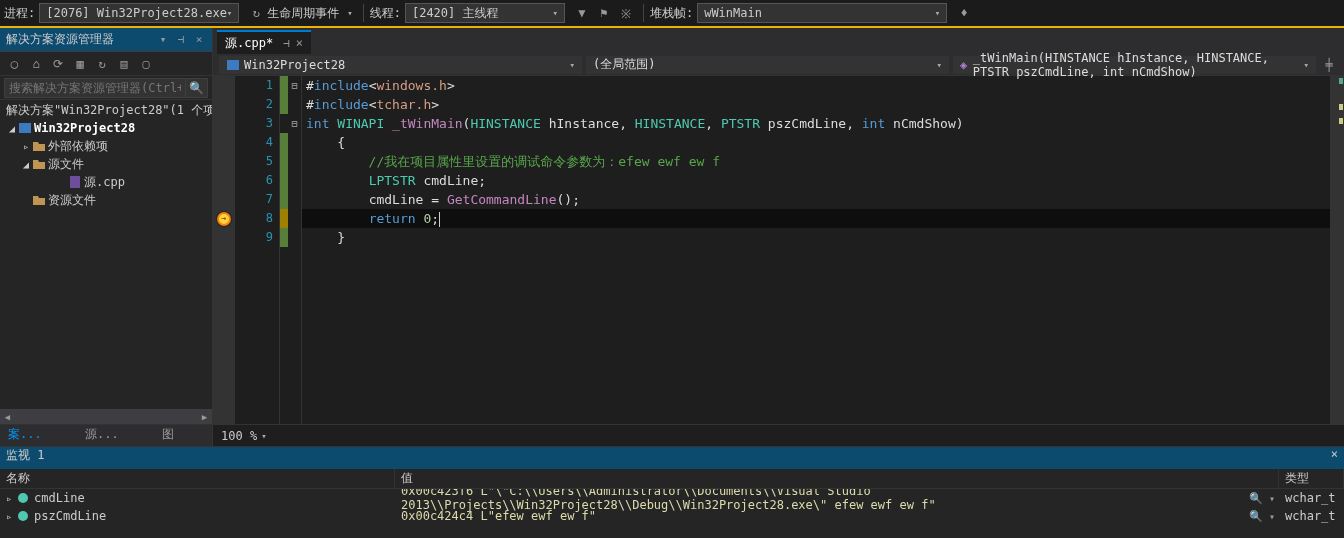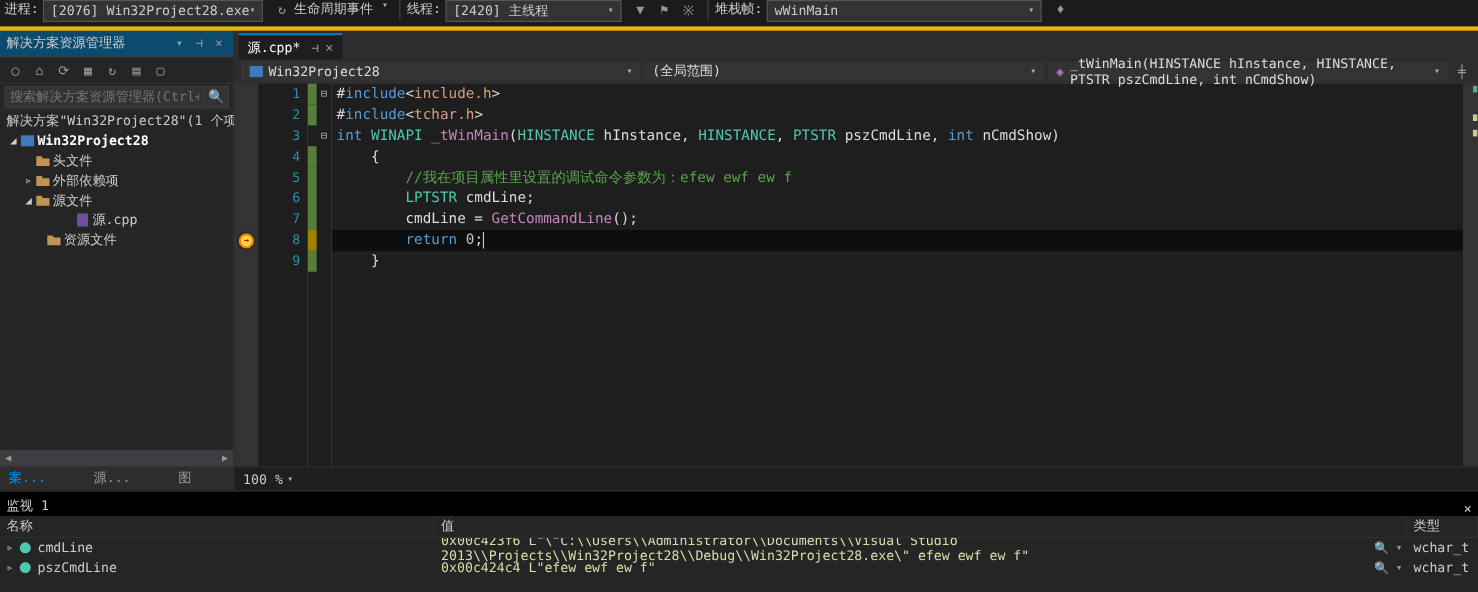--- a/index.html
+++ b/index.html
@@ -1,17 +1,17 @@
 <!DOCTYPE html>
 <html><head>
 <meta charset="utf-8">
 <style>
 *{box-sizing:border-box;margin:0;padding:0;font-family:"Microsoft YaHei","Segoe UI",Consolas,monospace}
 body{background:#2d2d30;color:#d0d0d0;font-size:12px;width:1344px;height:538px;display:flex;flex-direction:column;overflow:hidden}
-.topbar{height:28px;background:#1b1b1c;display:flex;padding:0 4px;border-bottom:4px solid #eab308}
+.topbar{height:28px;background:#1b1b1c;display:flex;align-items:center;padding:0 4px;border-bottom:2px solid #eab308}
 .tb-lbl{color:#ccc;margin-right:4px}
 .tb-drop{background:#333;border:1px solid #555;height:20px;padding:0 6px;display:flex;align-items:center;min-width:140px;position:relative;margin-right:6px;color:#ccc}
 .tb-drop.small{min-width:auto;width:160px}
 .tb-caret{margin-left:auto;color:#aaa;font-size:9px}
 .tb-sep{width:1px;height:18px;background:#444;margin:0 6px}
 .tb-ico{width:18px;height:18px;display:flex;align-items:center;justify-content:center;color:#999;margin:0 2px}
 .main{flex:1;display:flex;overflow:hidden}
 .sidebar{width:213px;background:#252526;display:flex;flex-direction:column;border-right:1px solid #333;position:relative}
 .panel-hdr{height:24px;background:#0c4a6e;border-bottom:1px solid #3e3e42;display:flex;align-items:center;padding:0 6px;color:#ccc}
 .panel-hdr .ttl{flex:1}
@@ -67,21 +67,21 @@
 .caret-mark{display:inline-block;width:1px;height:15px;background:#ccc;vertical-align:middle}
 .right-track{width:14px;background:#333;position:relative}
 .rt-mk{position:absolute;right:1px;width:4px;height:6px}
 .rt-gn{background:#5a8;top:2px}
 .rt-yl{background:#cc8;top:28px}
 .rt-yl2{background:#cc8;top:42px}
 .ed-status{height:22px;background:#1e1e1e;border-top:1px solid #333;display:flex;align-items:center;padding:0 8px;color:#ccc}
 .zoom{margin-right:2px}
 .zar{color:#aaa;margin:0 2px;font-size:9px}
 .bottom-panel{height:92px;background:#252526;border-top:1px solid #333;display:flex;flex-direction:column}
-.bp-hdr{height:22px;background:#000000;display:flex;align-items:flex-end;padding:0 6px;color:#ccc}
+.bp-hdr{height:22px;background:#0c4a6e;display:flex;align-items:flex-start;padding:0 6px;color:#ccc}
 .bp-hdr .ttl{flex:1}
 .bp-cols{height:20px;background:#252526;border-bottom:1px solid #333;display:flex;color:#ccc}
 .bp-col{padding:2px 6px;border-right:1px solid #333;display:flex;align-items:center}
 .bp-col.name{width:395px}
 .bp-col.val{flex:1}
 .bp-col.type{width:65px}
 .bp-rows{flex:1;overflow:auto}
 .bp-row2{height:18px;display:flex;align-items:center;color:#ccc}
 .bpr-name{width:395px;padding-left:6px;display:flex;align-items:center}
 .bpr-val{flex:1;padding-left:6px;color:#dcdcaa;display:flex;align-items:center}
@@ -154,28 +154,20 @@
    </div>
    <div class="tree-row bold" style="padding-left:6px">
     <span class="tw">◢</span>
     <span class="fold-ico">
             <svg viewBox="0 0 14 14">
               <rect x="1" y="2" width="12" height="10" fill="#3e7ac0"></rect>
             </svg>
           </span>
     <span>Win32Project28</span>
    </div>
-   <div class="tree-row" style="padding-left:32px">
-    <span class="fold-ico">
-            <svg viewBox="0 0 14 14">
-              <path d="M1 3h5l1 2h6v7H1z" fill="#c09553"></path>
-            </svg>
-          </span>
-    <span>头文件</span>
-   </div>
    <div class="tree-row" style="padding-left:20px">
     <span class="tw">▹</span>
     <span class="fold-ico">
             <svg viewBox="0 0 14 14">
               <path d="M1 3h5l1 2h6v7H1z" fill="#c09553"></path>
             </svg>
           </span>
     <span>外部依赖项</span>
    </div>
    <div class="tree-row" style="padding-left:20px">
@@ -188,21 +180,21 @@
     <span>源文件</span>
    </div>
    <div class="tree-row" style="padding-left:68px">
     <span class="fold-ico">
             <svg viewBox="0 0 14 14">
               <rect x="2" y="1" width="10" height="12" fill="#6e4d9b"></rect>
             </svg>
           </span>
     <span>源.cpp</span>
    </div>
-   <div class="tree-row" style="padding-left:42px">
+   <div class="tree-row" style="padding-left:32px">
     <span class="fold-ico">
             <svg viewBox="0 0 14 14">
               <path d="M1 3h5l1 2h6v7H1z" fill="#c09553"></path>
             </svg>
           </span>
     <span>资源文件</span>
    </div>
   </div>
   <div class="sb-scroll">
    <span class="sb-ar">◀</span>
@@ -283,21 +275,21 @@
     <div class="fc-row"></div>
     <div class="fc-row">⊟</div>
     <div class="fc-row"></div>
           <div class="fc-row"></div>
           <div class="fc-row"></div>
     <div class="fc-row"></div>
           <div class="fc-row"></div>
           <div class="fc-row"></div>
    </div>
    <div class="code">
-    <div class="cl"><span class="k-txt">#</span><span class="k-blue">include</span><span class="k-txt">&lt;</span><span class="k-str">include.h</span><span class="k-txt">&gt;</span></div>
+    <div class="cl"><span class="k-txt">#</span><span class="k-blue">include</span><span class="k-txt">&lt;</span><span class="k-str">windows.h</span><span class="k-txt">&gt;</span></div>
     <div class="cl"><span class="k-txt">#</span><span class="k-blue">include</span><span class="k-txt">&lt;</span><span class="k-str">tchar.h</span><span class="k-txt">&gt;</span></div>
     <div class="cl"><span class="k-blue">int</span> <span class="k-type">WINAPI</span> <span class="k-fn">_tWinMain</span><span class="k-txt">(</span><span class="k-type">HINSTANCE</span><span class="k-txt"> hInstance</span><span class="k-txt">, </span><span class="k-type">HINSTANCE</span><span class="k-txt">, </span><span class="k-type">PTSTR</span><span class="k-txt"> pszCmdLine</span><span class="k-txt">, </span><span class="k-blue">int</span><span class="k-txt"> nCmdShow</span><span class="k-txt">)</span></div>
     <div class="cl"><span class="k-txt">    </span><span class="k-txt">{</span></div>
     <div class="cl"><span class="k-cmt">        //我在项目属性里设置的调试命令参数为：efew ewf ew f</span></div>
     <div class="cl"><span class="k-txt">        </span><span class="k-type">LPTSTR</span><span> </span><span class="k-txt">cmdLine</span><span class="k-txt">;</span></div>
     <div class="cl"><span class="k-txt">        </span><span class="k-txt">cmdLine</span><span class="k-txt"> = </span><span class="k-fn">GetCommandLine</span><span class="k-txt">();</span></div>
     <div class="cl hl"><span class="k-txt">        </span><span class="k-blue">return</span><span> </span><span class="k-num">0</span><span class="k-txt">;</span><span class="caret-mark"></span></div>
     <div class="cl"><span class="k-txt">    </span><span class="k-txt">}</span></div>
    </div>
    <div class="right-track">

